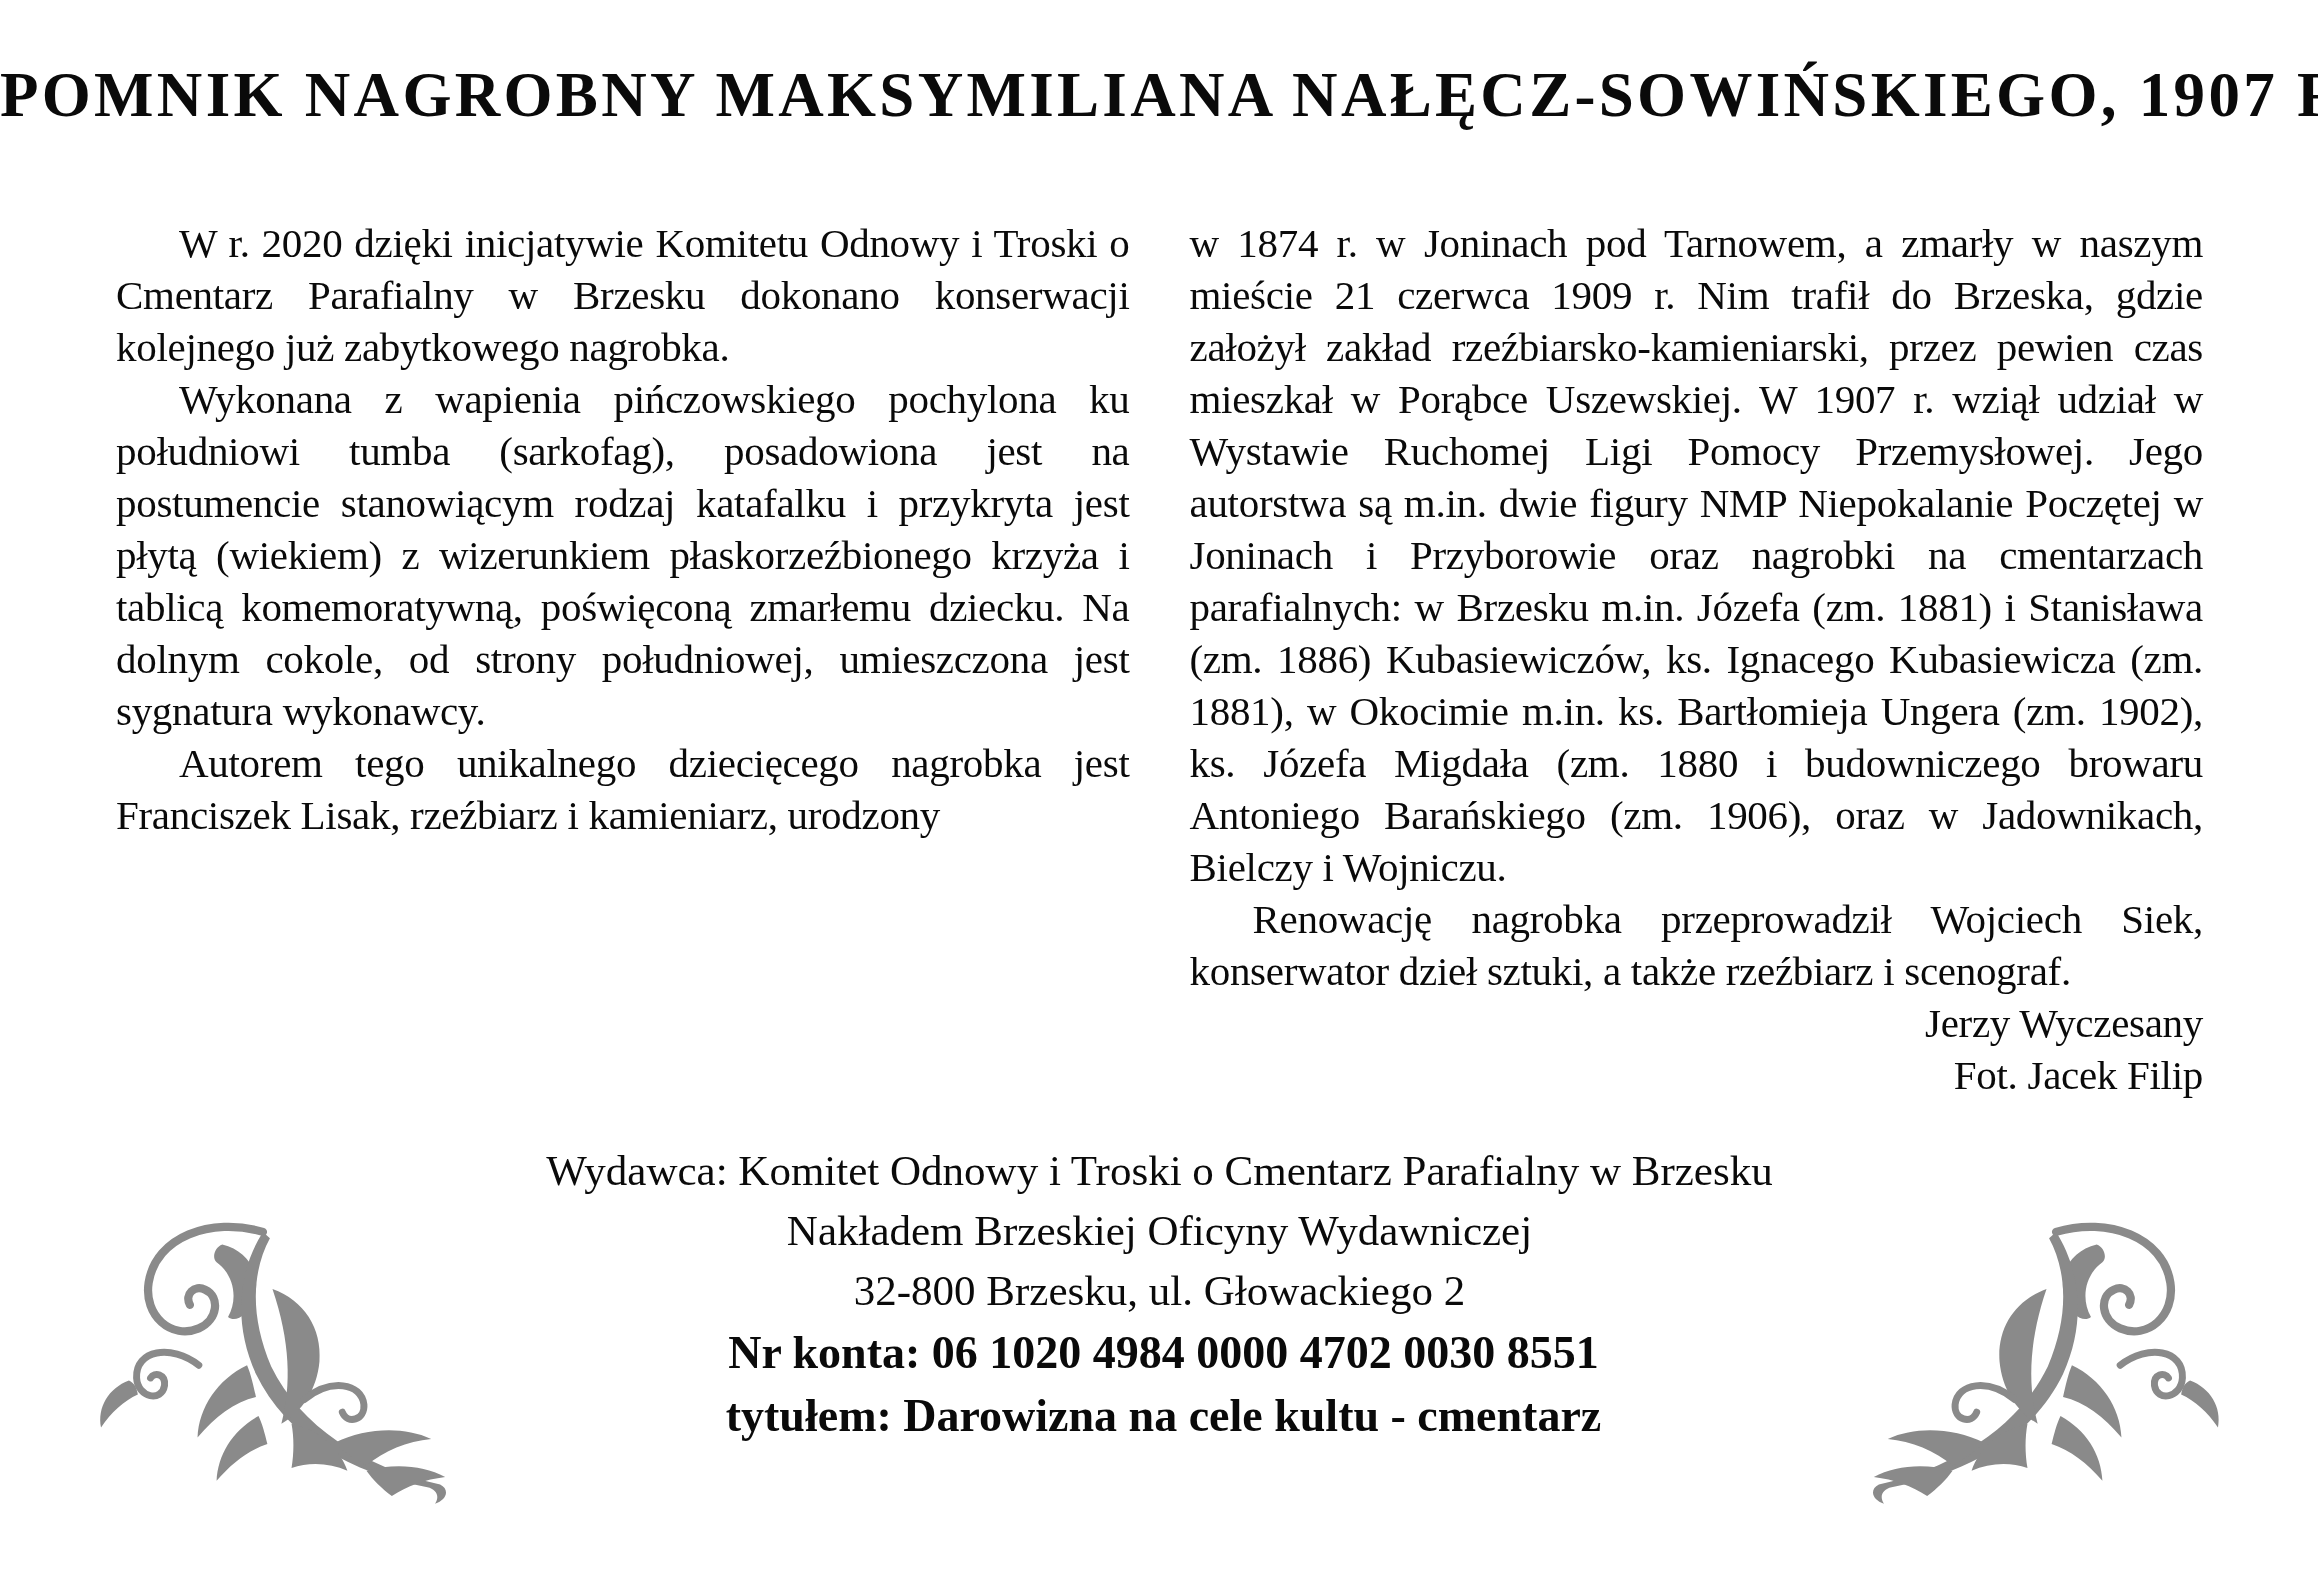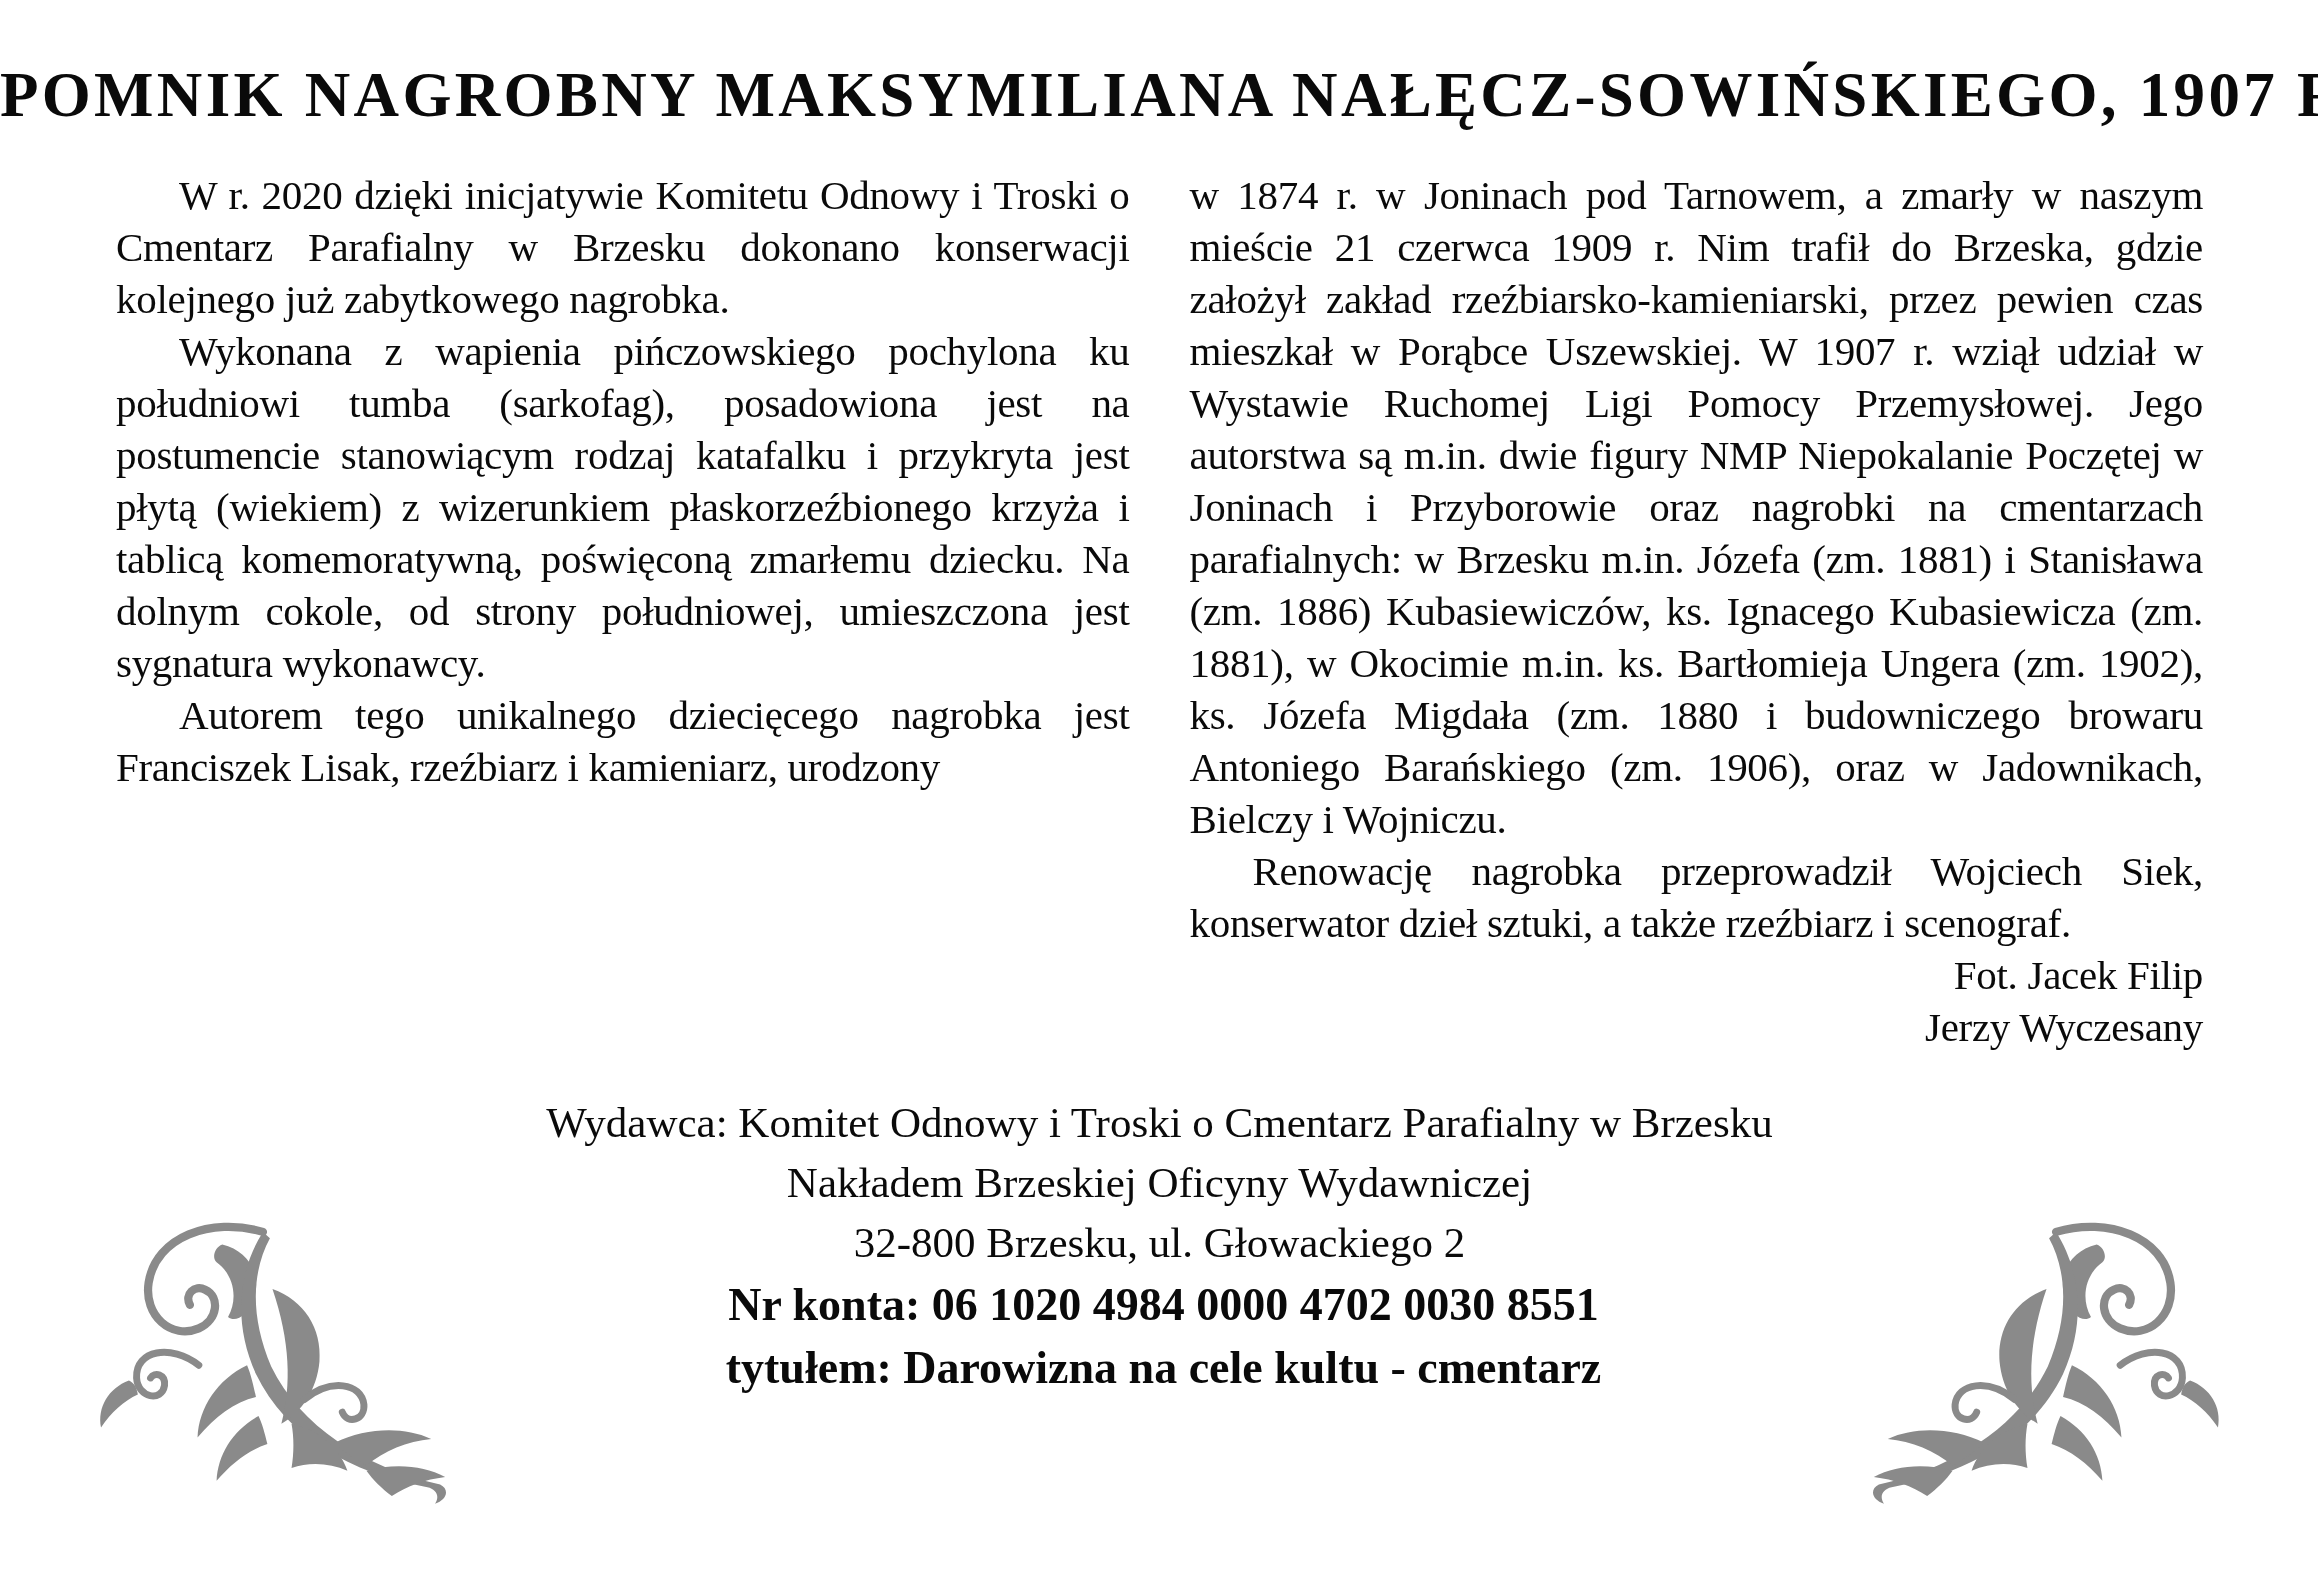--- a/index.html
+++ b/index.html
@@ -28,20 +28,21 @@
     gap: 60px;
     padding: 0 116px;
     margin-top: 38px;
   }
   .col {
     width: 50%;
     font-size: 41px;
     line-height: 52px;
     text-align: justify;
     letter-spacing: -0.3px;
+    margin-top: 48px;
   }
   .col p { margin: 0; }
   .col p.indent { text-indent: 63px; }
   .col p.align-right { text-align: right; }
   .footer {
     margin-top: 40px;
     text-align: center;
     font-size: 43px;
     line-height: 60px;
   }
@@ -72,22 +73,22 @@
 
   <div class="cols">
     <div class="col">
       <p class="indent">W r. 2020 dzięki inicjatywie Komitetu Odnowy i Troski o Cmentarz Parafialny w Brzesku dokonano konserwacji kolejnego już zabytkowego nagrobka.</p>
       <p class="indent">Wykonana z wapienia pińczowskiego pochylona ku południowi tumba (sarkofag), posadowiona jest na postumencie stanowiącym rodzaj katafalku i przykryta jest płytą (wiekiem) z wizerunkiem płaskorzeźbionego krzyża i tablicą komemoratywną, poświęconą zmarłemu dziecku. Na dolnym cokole, od strony południowej, umieszczona jest sygnatura wykonawcy.</p>
       <p class="indent">Autorem tego unikalnego dziecięcego nagrobka jest Franciszek Lisak, rzeźbiarz i kamieniarz, urodzony</p>
     </div>
     <div class="col">
       <p>w 1874 r. w Joninach pod Tarnowem, a zmarły w naszym mieście 21 czerwca 1909 r. Nim trafił do Brzeska, gdzie założył zakład rzeźbiarsko-kamieniarski, przez pewien czas mieszkał w Porąbce Uszewskiej. W 1907 r. wziął udział w Wystawie Ruchomej Ligi Pomocy Przemysłowej. Jego autorstwa są m.in. dwie figury NMP Niepokalanie Poczętej w Joninach i Przyborowie oraz nagrobki na cmentarzach parafialnych: w Brzesku m.in. Józefa (zm. 1881) i Stanisława (zm. 1886) Kubasiewiczów, ks. Ignacego Kubasiewicza (zm. 1881), w Okocimie m.in. ks. Bartłomieja Ungera (zm. 1902), ks. Józefa Migdała (zm. 1880 i budowniczego browaru Antoniego Barańskiego (zm. 1906), oraz w Jadownikach, Bielczy i Wojniczu.</p>
       <p class="indent">Renowację nagrobka przeprowadził Wojciech Siek, konserwator dzieł sztuki, a także rzeźbiarz i scenograf.</p>
+      <p class="align-right">Jerzy Wyczesany</p>
       <p class="align-right">Fot. Jacek Filip</p>
-      <p class="align-right">Jerzy Wyczesany</p>
     </div>
   </div>
 
   <div class="footer">
     <p>Wydawca: Komitet Odnowy i Troski o Cmentarz Parafialny w Brzesku</p>
     <p>Nakładem Brzeskiej Oficyny Wydawniczej</p>
     <p>32-800 Brzesku, ul. Głowackiego 2</p>
     <p class="bold">Nr konta: 06 1020 4984 0000 4702 0030 8551</p>
     <p class="bold">tytułem: Darowizna na cele kultu - cmentarz</p>
   </div>

